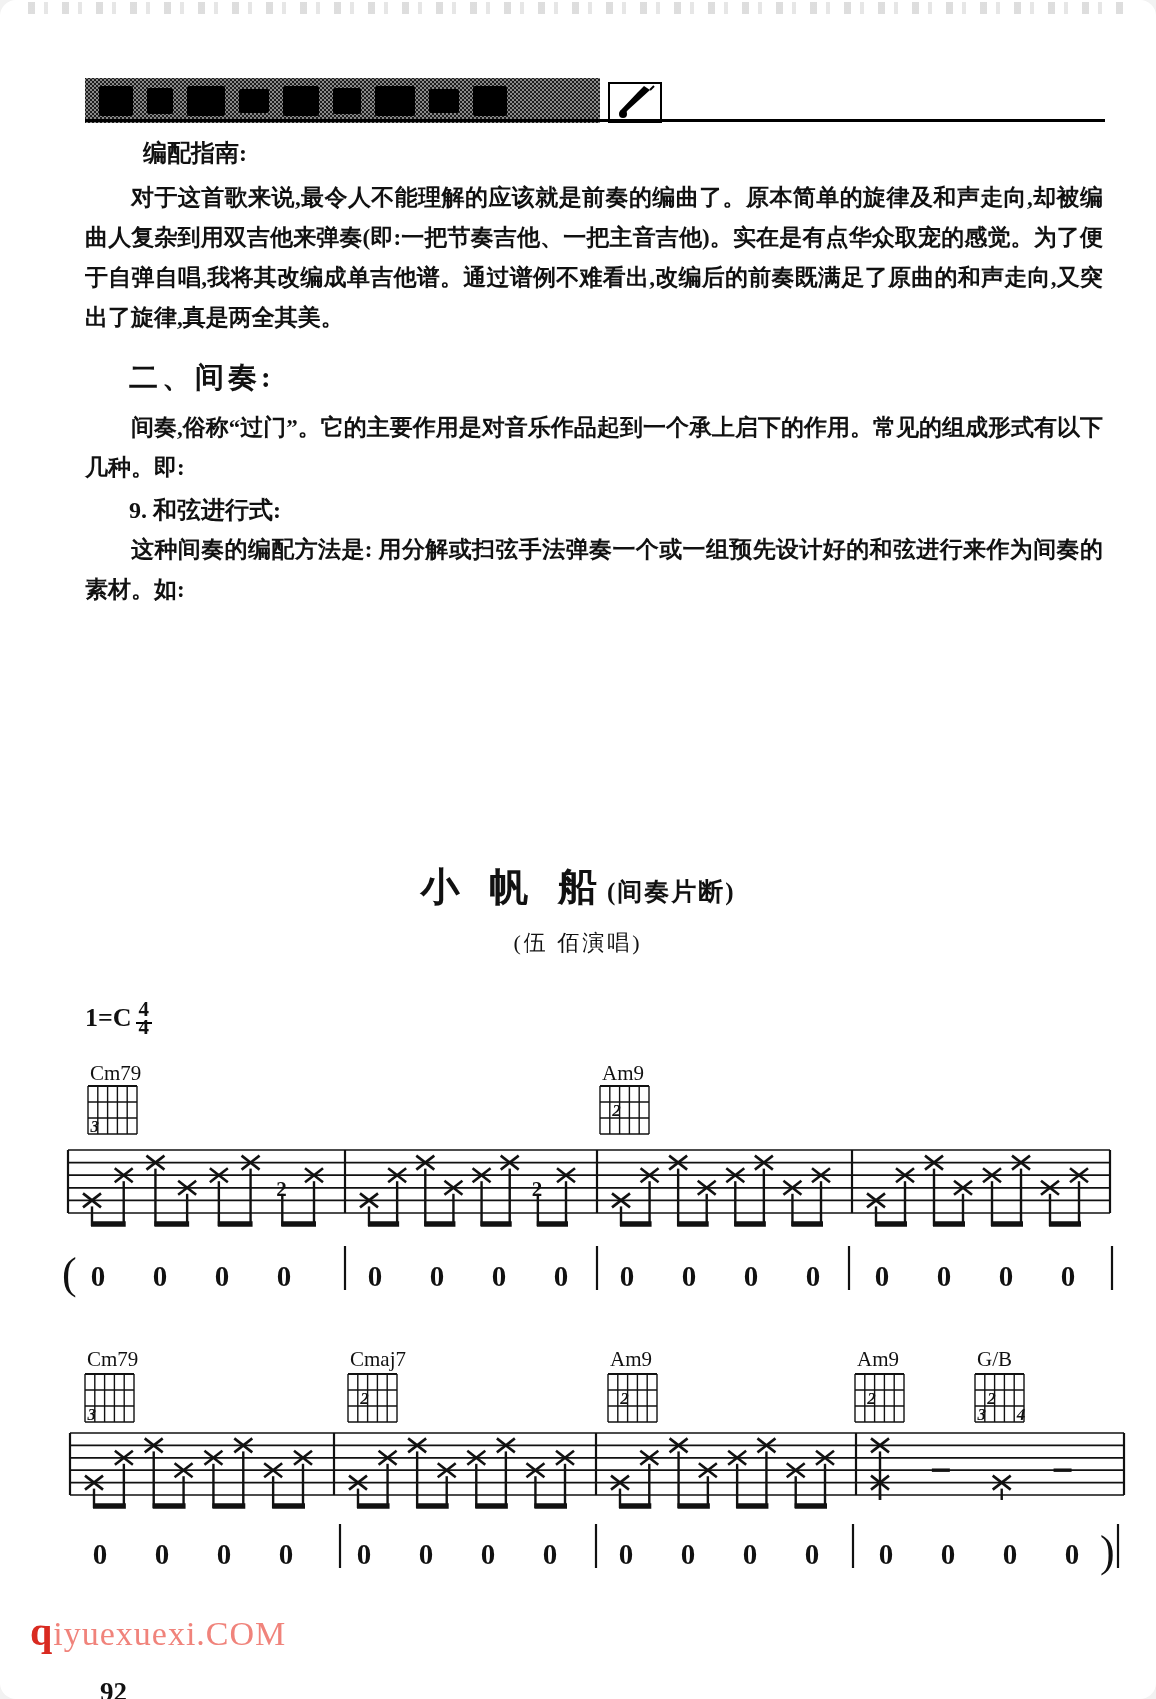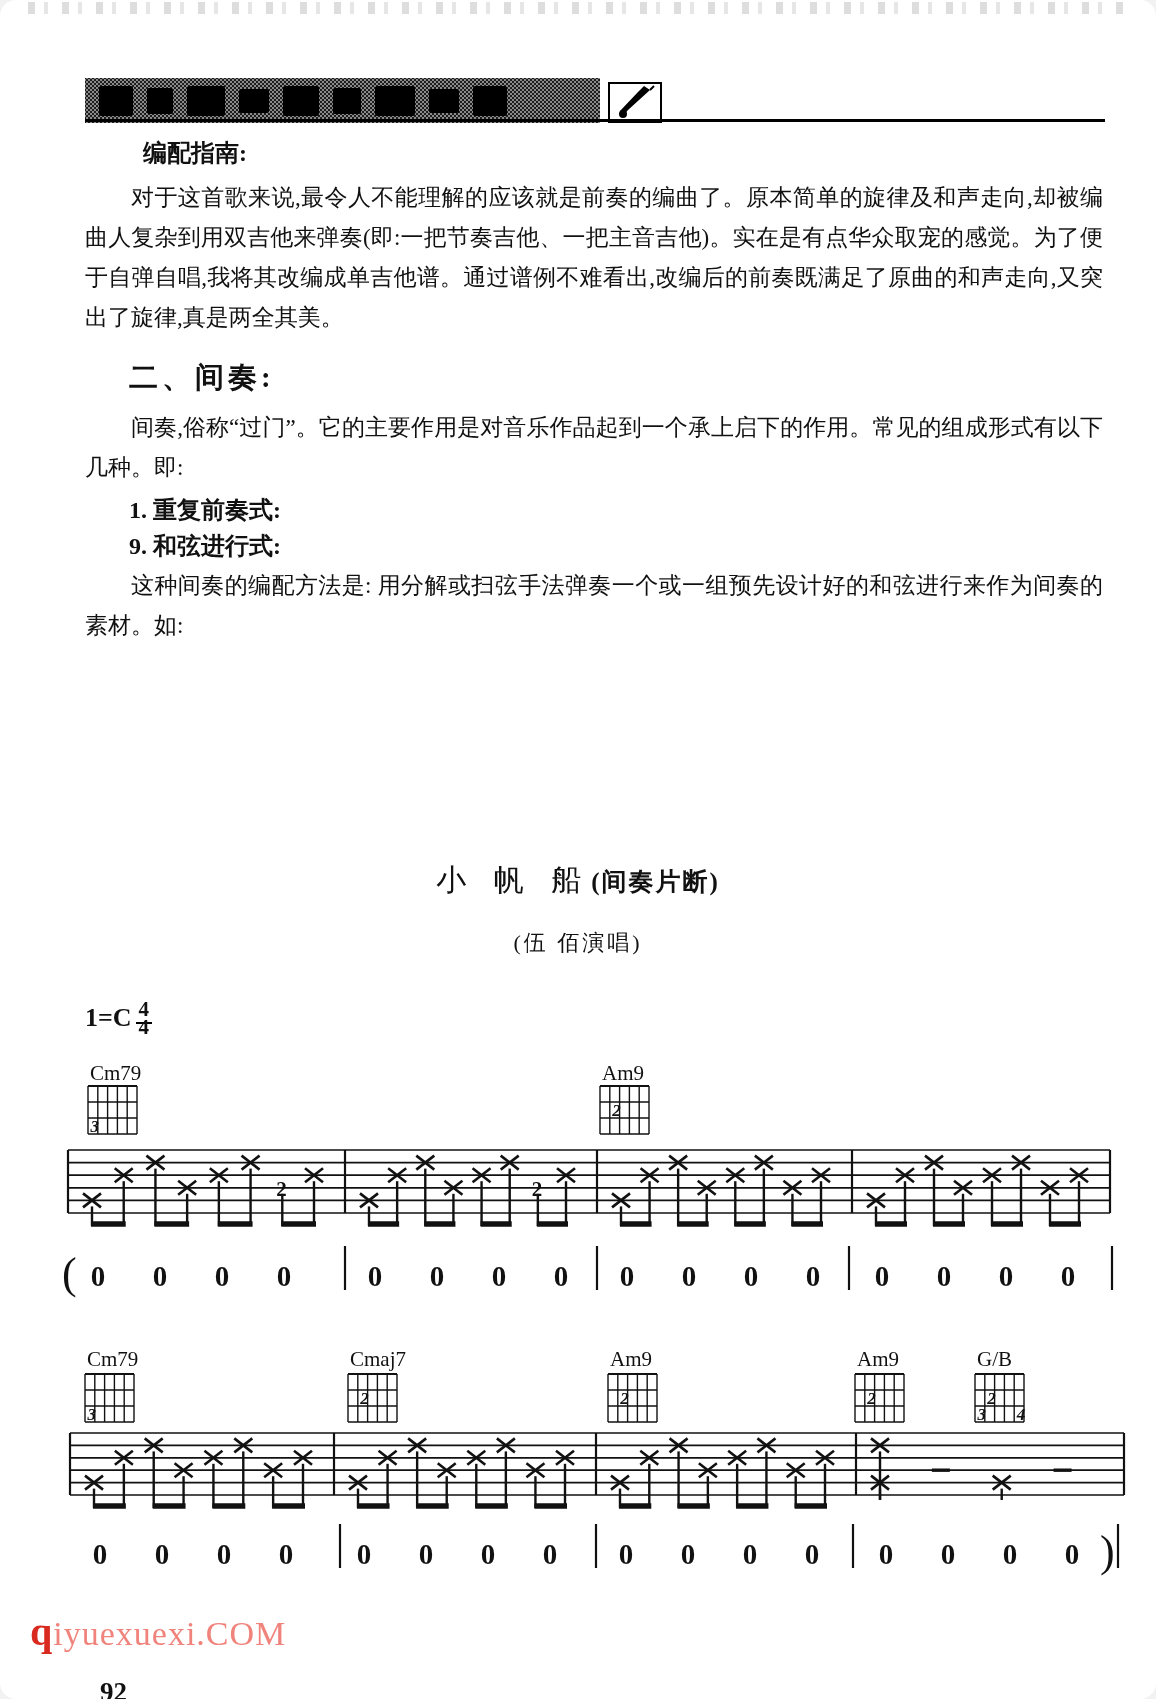--- a/index.html
+++ b/index.html
@@ -15,24 +15,24 @@
     background-size:4px 4px;background-position:0 0,2px 2px;
     display:flex;align-items:center;gap:14px;padding-left:14px;box-sizing:border-box;}
   .banner i{display:block;height:30px;background:#000;border-radius:2px;}
   .pen-box{position:absolute;left:608px;top:82px;width:54px;height:41px;border:2px solid #000;background:#fff;box-sizing:border-box;}
   .hrule{position:absolute;left:85px;top:119px;width:1020px;height:3px;background:#000;}
   
   #article{position:absolute;left:85px;top:138px;width:1018px;font-size:23px;line-height:40px;text-align:justify;}
   .h-bold{font-weight:bold;font-size:24px;line-height:30px;margin:0 0 10px 58px;}
   .h-sec{font-weight:bold;font-size:29px;line-height:34px;margin:22px 0 14px 44px;letter-spacing:4px;}
   .h-item{font-weight:bold;font-size:24px;line-height:28px;margin:8px 0 6px 44px;}
-  #article p{margin:0 0 6px 0;text-indent:2em;}
+  #article p{margin:0 0 6px 0;text-indent:2em;font-weight:bold;}
   
   .song-title{position:absolute;left:0;top:860px;width:1156px;text-align:center;}
-  .song-title .main{font-size:30px;font-weight:normal;letter-spacing:10px;}
+  .song-title .main{font-size:39px;font-weight:bold;letter-spacing:10px;}
   .song-title .suffix{font-size:25px;font-weight:bold;letter-spacing:2px;}
   .song-sub{position:absolute;left:0;top:928px;width:1156px;text-align:center;font-size:22px;letter-spacing:3px;}
   .credits{position:absolute;right:121px;top:974px;text-align:right;font-size:22px;line-height:36px;letter-spacing:2px;}
   .keysig{position:absolute;left:85px;top:1000px;font-size:26px;font-weight:bold;display:flex;align-items:center;gap:4px;}
   .frac{display:inline-block;text-align:center;font-size:21px;line-height:18px;font-weight:bold;}
   .frac .num{border-bottom:2px solid #000;padding:0 3px 1px 3px;}
   .frac .den{padding-top:1px;}
   
   .sys{position:absolute;left:0;width:1156px;}
   #sys1{top:1050px;height:265px;}
@@ -71,21 +71,20 @@
     </svg>
   </div>
 
   <div class="hrule"></div>
 
   <div id="article">
     <div class="h-bold">编配指南:</div>
     <p>对于这首歌来说,最令人不能理解的应该就是前奏的编曲了。原本简单的旋律及和声走向,却被编曲人复杂到用双吉他来弹奏(即:一把节奏吉他、一把主音吉他)。实在是有点华众取宠的感觉。为了便于自弹自唱,我将其改编成单吉他谱。通过谱例不难看出,改编后的前奏既满足了原曲的和声走向,又突出了旋律,真是两全其美。</p>
     <div class="h-sec">二、间奏:</div>
     <p>间奏,俗称“过门”。它的主要作用是对音乐作品起到一个承上启下的作用。常见的组成形式有以下几种。即:</p>
-    <div class="h-item">1. 重复前奏式:</div>
     <div class="h-item">9. 和弦进行式:</div>
     <p>这种间奏的编配方法是: 用分解或扫弦手法弹奏一个或一组预先设计好的和弦进行来作为间奏的素材。如:</p>
   </div>
 
   <div class="song-title">
     <span class="main">小 帆 船</span><span class="suffix">(间奏片断)</span>
   </div>
 
   <div class="song-sub">(伍 佰演唱)</div>
 

